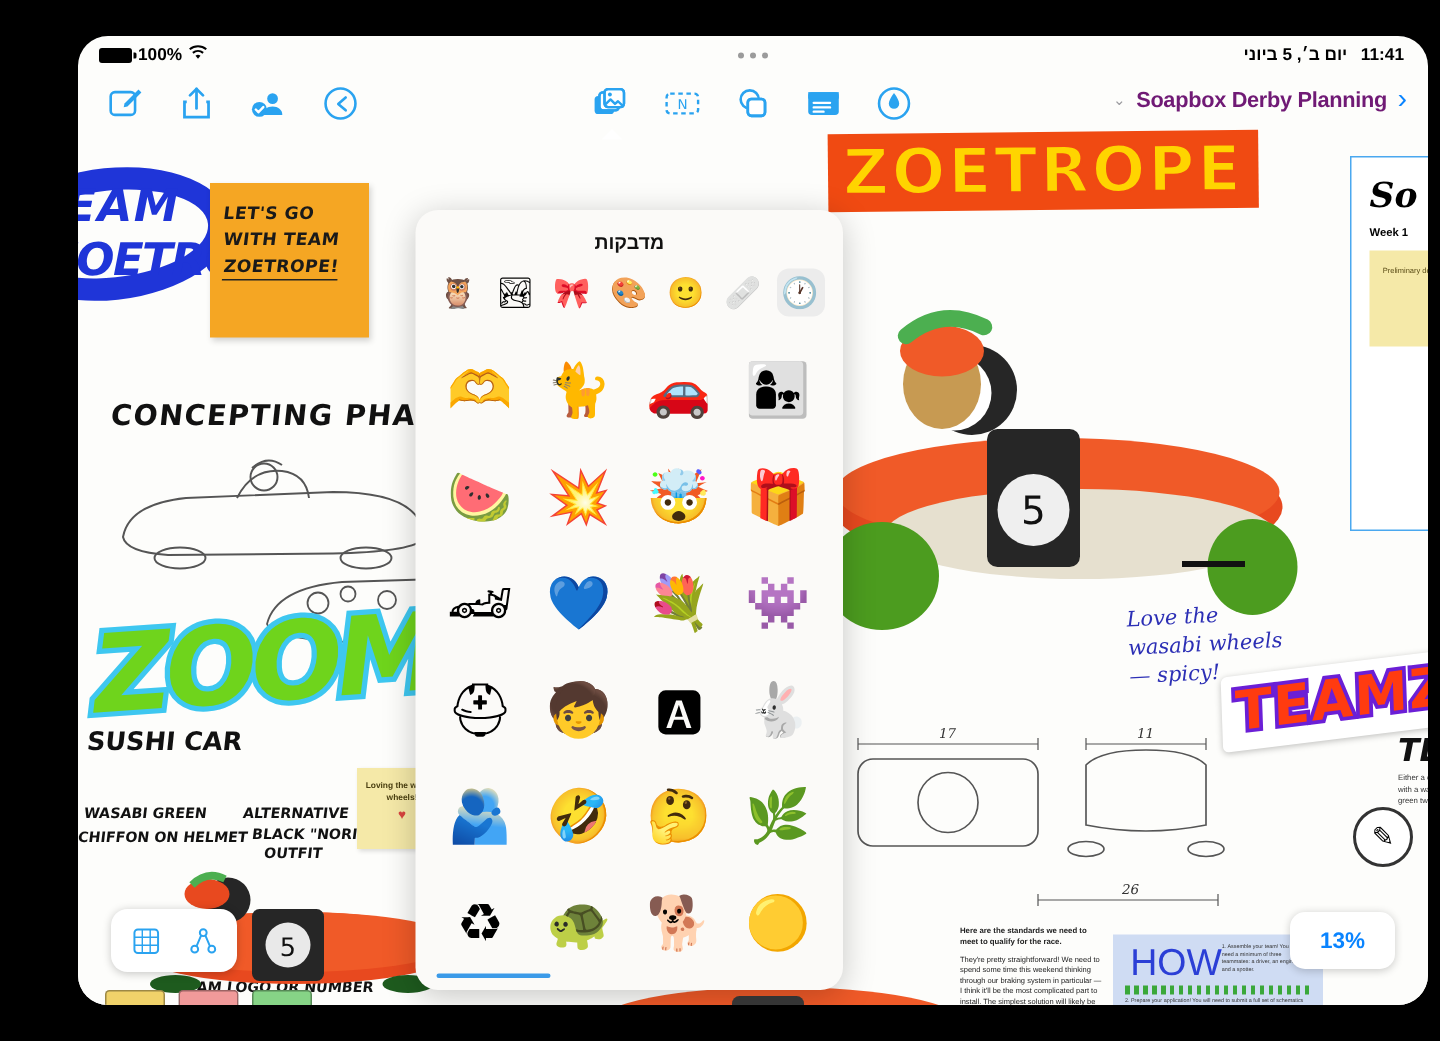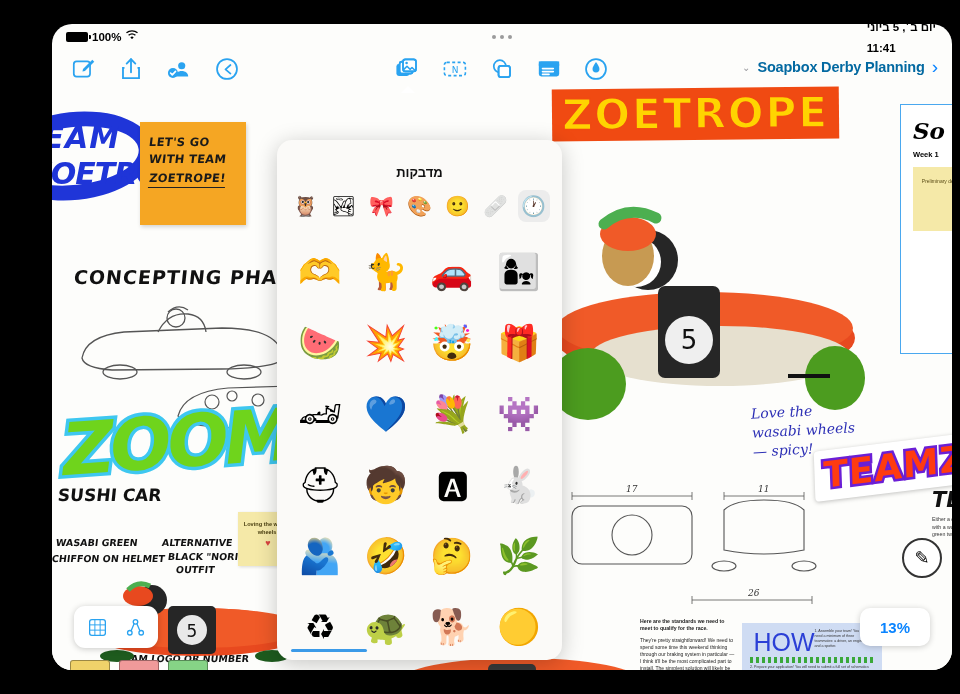--- a/index.html
+++ b/index.html
@@ -26,21 +26,21 @@
   }
   
   .statusbar {
     position: absolute; left: 0; top: 0;
     width: 100%; height: 26px;
     display: flex; align-items: center;
     font-size: 11.5px; font-weight: bold; color: #000;
     z-index: 40;
   }
   .sb-left { position: absolute; left: 14px; display: flex; align-items: center; gap: 4px; }
-  .sb-right { position: absolute; right: 16px; display: flex; align-items: flex-start; gap: 9px; flex-direction: column; }
+  .sb-right { position: absolute; right: 16px; display: flex; align-items: flex-start; gap: 9px; }
   .batt {
     width: 22px; height: 10px; background: #000;
     border-radius: 2px; position: relative;
   }
   .batt::after {
     content: ""; position: absolute; right: -3px; top: 3px;
     width: 2px; height: 4px; background: #000; border-radius: 0 1px 1px 0;
   }
   .wifi { font-size: 12px; }
   .sb-dots {
@@ -61,21 +61,21 @@
   .icn svg { width: 100%; height: 100%; display: block; }
   .tb-item { position: relative; cursor: pointer; }
   .tb-item.active::after {
     content: ""; position: absolute; bottom: -11px; left: 50%;
     transform: translateX(-50%);
     border-left: 7px solid transparent;
     border-right: 7px solid transparent;
     border-bottom: 7px solid #fff;
   }
   .doc-title {
-    font-size: 14.5px; font-weight: bold; color: #0369a1;
+    font-size: 14.5px; font-weight: bold; color: #701a75;
     letter-spacing: -0.2px; white-space: nowrap;
   }
   .chev-d { color: #9a9a9e; font-size: 10px; }
   .chev-r { color: #0a84ff; font-size: 19px; font-weight: 300; }
   
   .canvas {
     position: absolute; left: 0; top: 46px;
     width: 900px; height: 600px;
     background: #fdfdfb;
     overflow: hidden;
@@ -247,21 +247,21 @@
     width: 285px; height: 520px;
     background: #fbfaf8;
     border-radius: 15px;
     box-shadow: 0 4px 22px rgba(0,0,0,.22);
     z-index: 30;
     display: flex; flex-direction: column;
     overflow: hidden;
   }
   .st-title {
     text-align: center; font-size: 13px; font-weight: bold;
-    color: #111; padding: 25px 0 10px;
+    color: #111; padding: 14px 0 10px;
     direction: rtl;
   }
   .st-tabs {
     display: flex; justify-content: center; gap: 6px;
     padding: 0 8px 10px;
   }
   .st-tab {
     width: 32px; height: 32px; border-radius: 8px;
     display: flex; align-items: center; justify-content: center;
     font-size: 20px; cursor: pointer;

